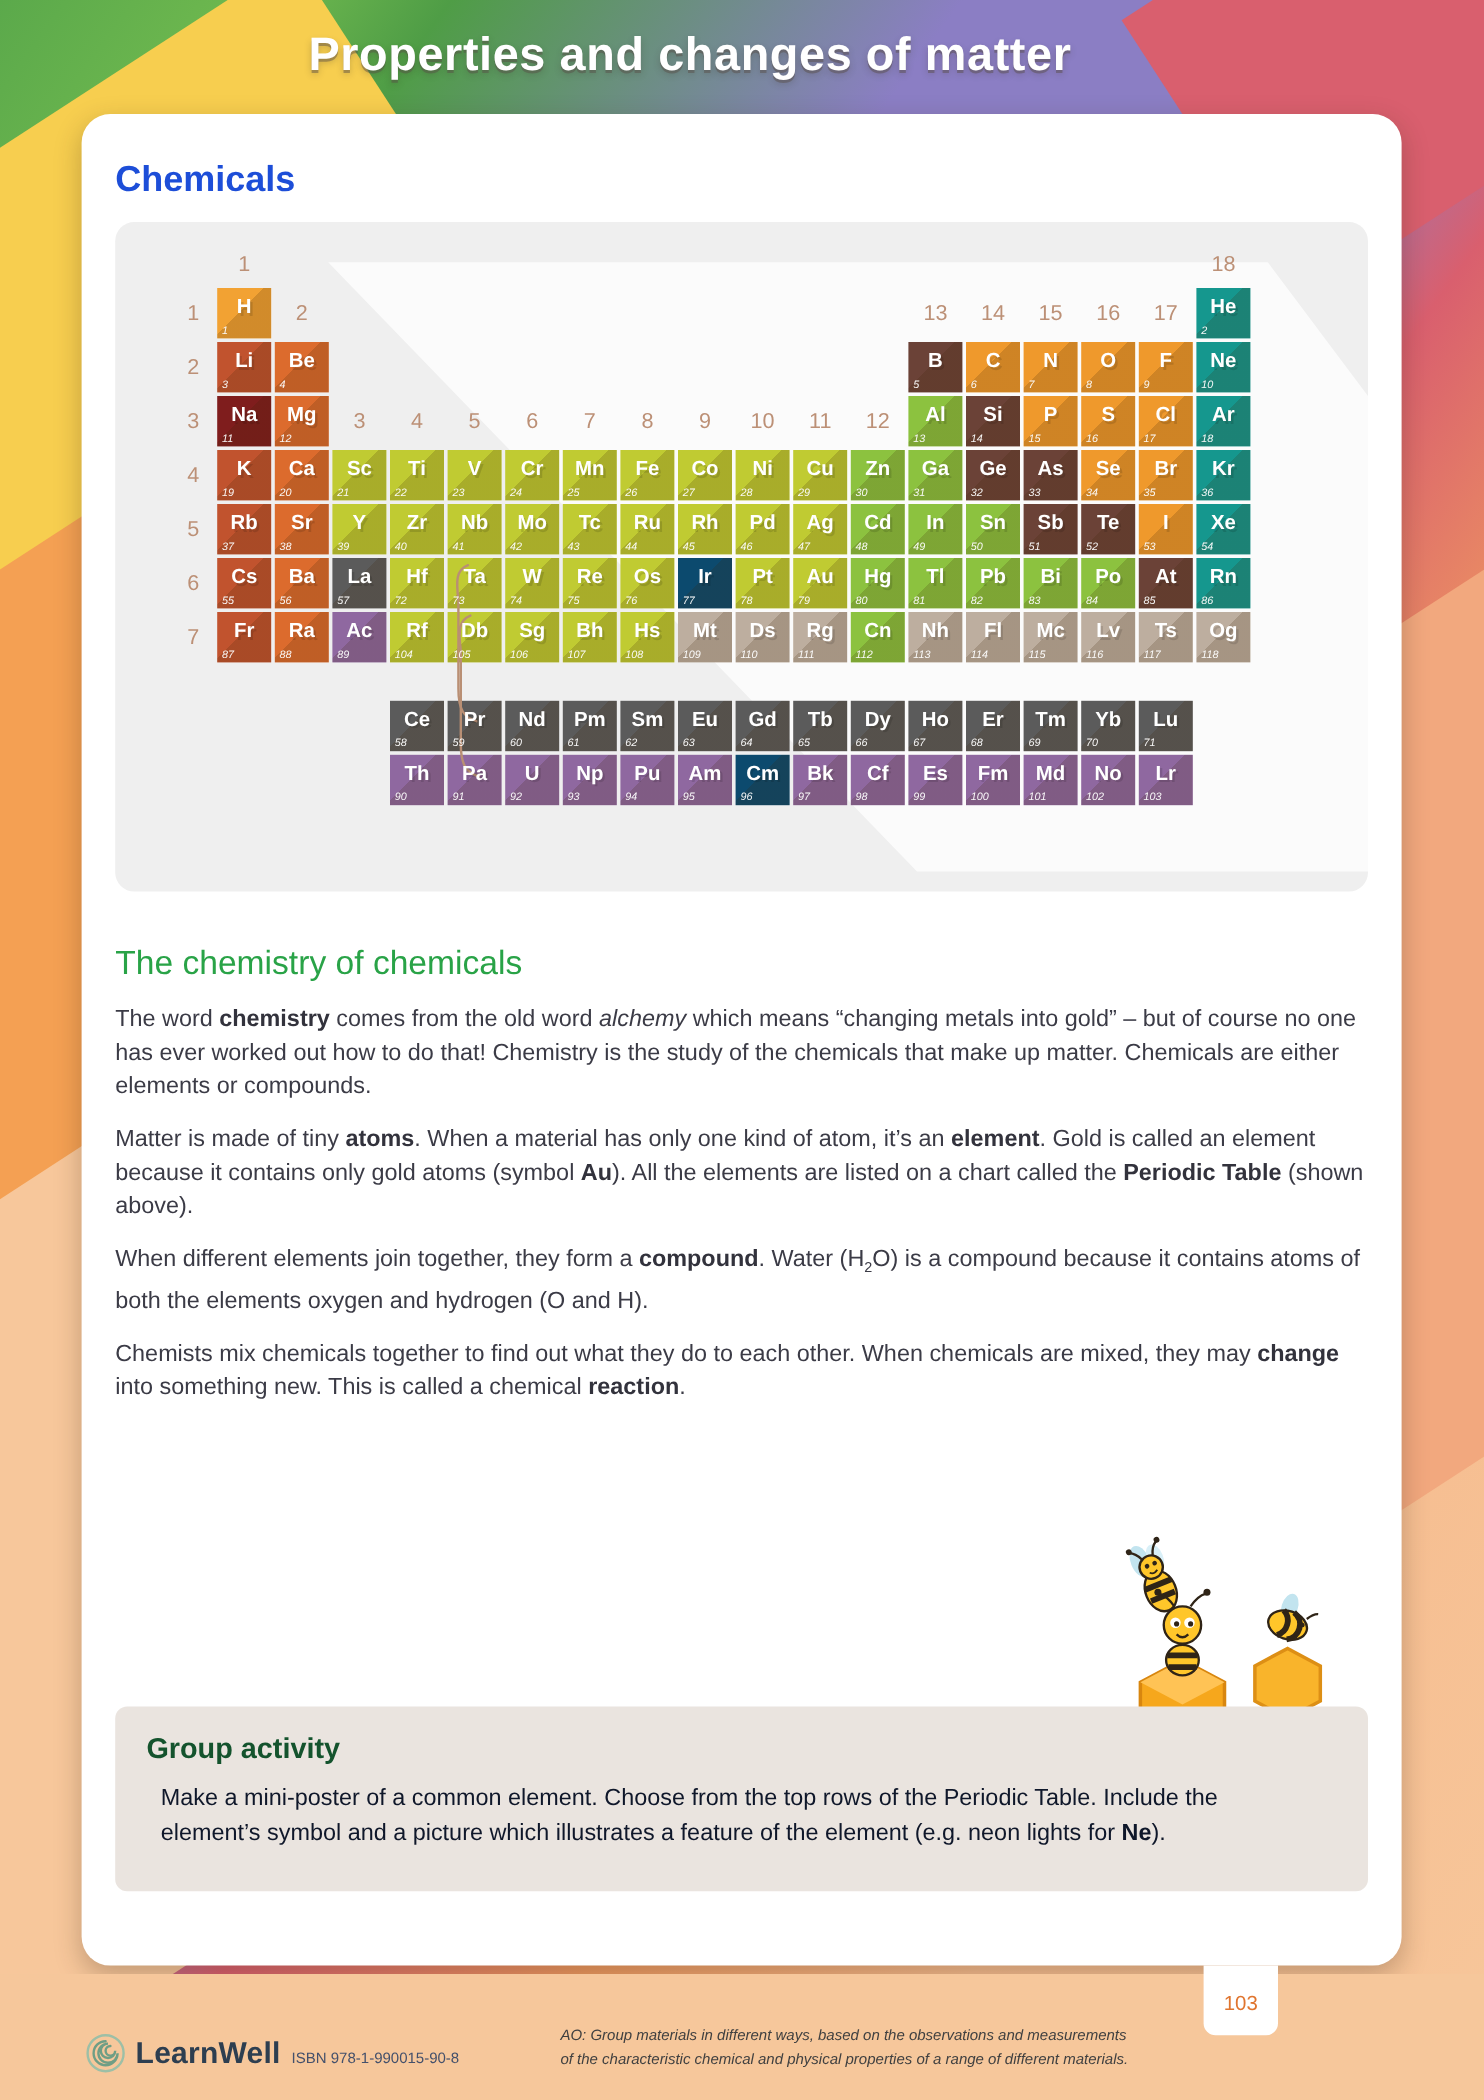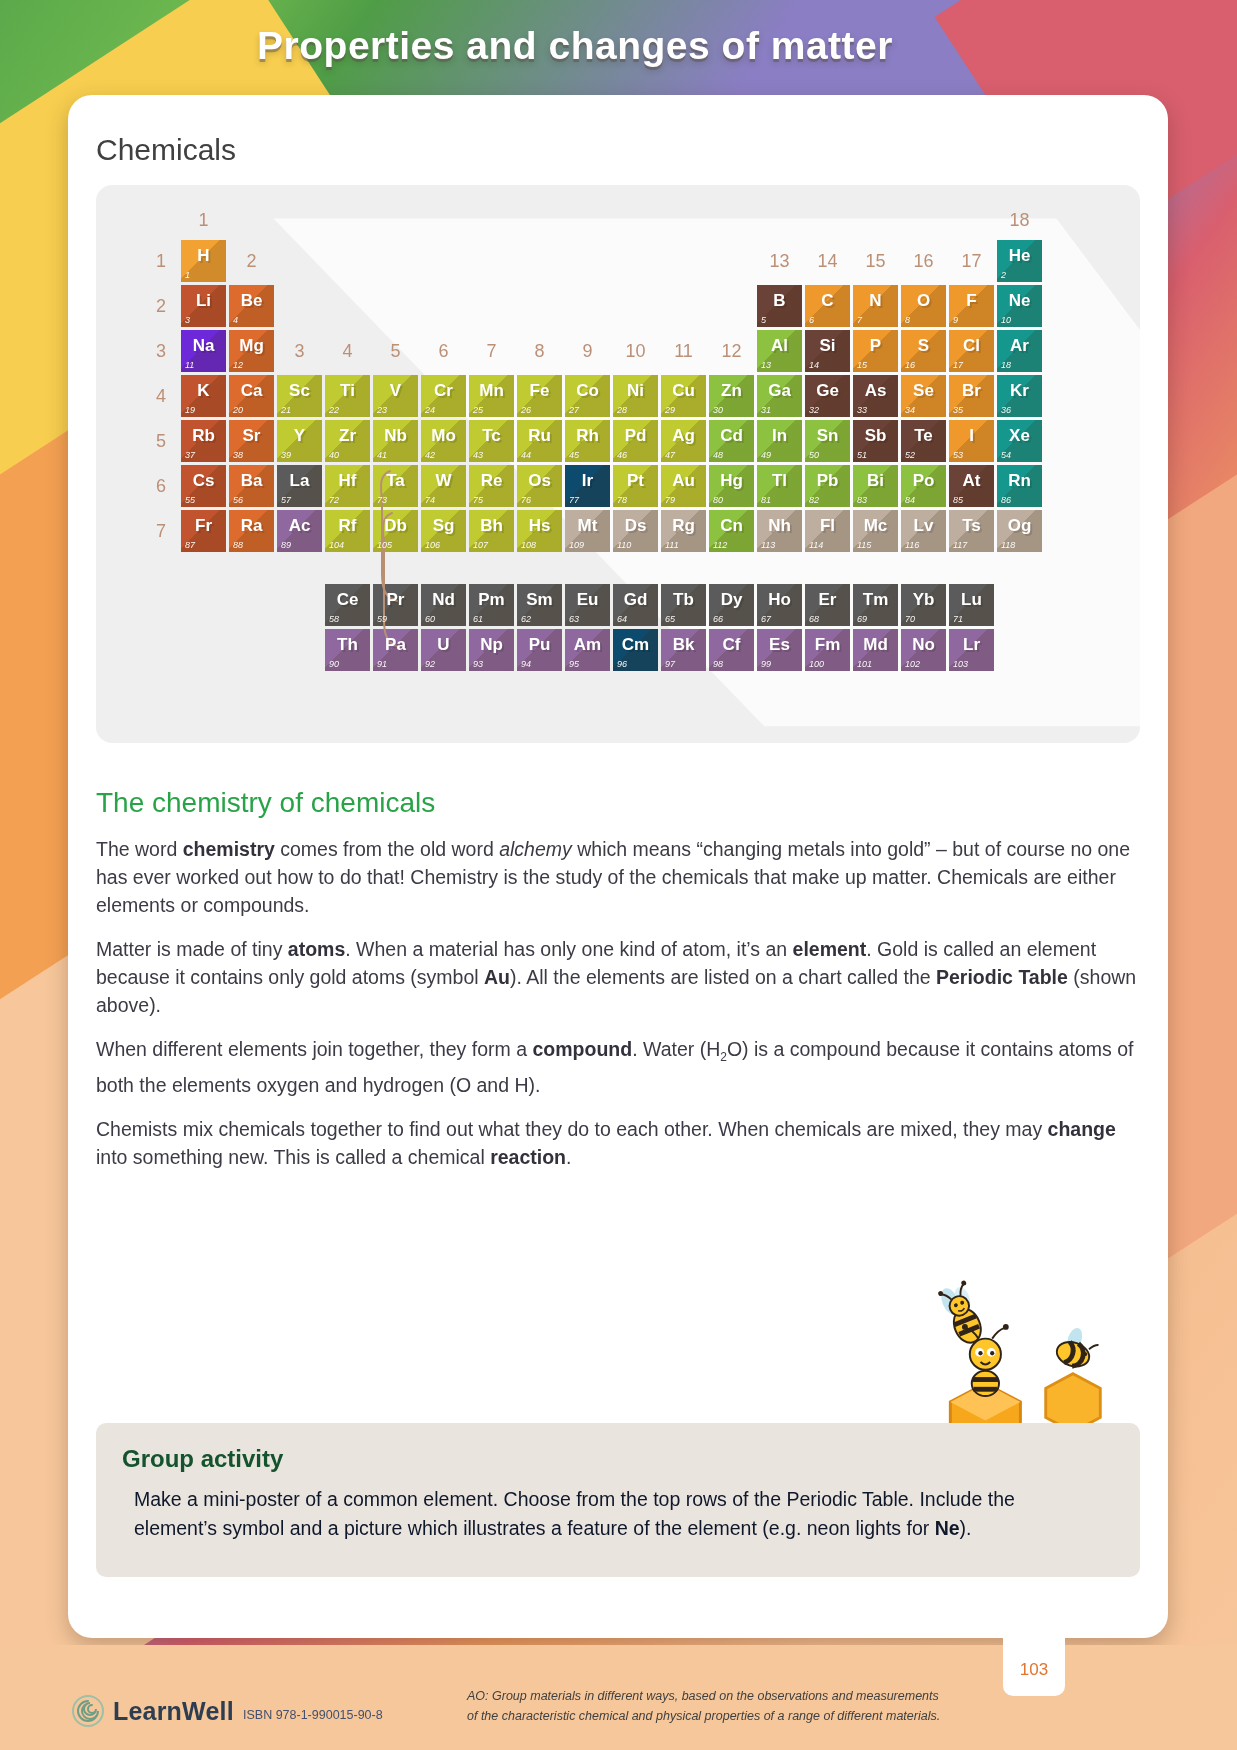--- a/index.html
+++ b/index.html
@@ -16,21 +16,21 @@
   .stripe.red{right:-160px; top:-120px; width:420px; height:280px; background:#d95f6e;}
 
   
   .page-title{position:absolute; top:24px; left:0; width:1150px; text-align:center;
     font-size:39px; font-weight:800; color:#ffffff; letter-spacing:0.5px;
     text-shadow:0 3px 0 rgba(88,78,70,0.45), 0 4px 6px rgba(60,50,40,0.25);}
 
   
   .card{position:absolute; left:68px; top:95px; width:1100px; height:1543px; background:#ffffff;
     border-radius:24px; box-shadow:0 8px 22px rgba(60,40,20,0.28); padding:0 28px; box-sizing:border-box;}
-  .chemicals-heading{margin:38px 0 18px 0; font-size:30px; font-weight:400; color:#404040;}
+  .chemicals-heading{margin:38px 0 18px 0; font-size:30px; font-weight:700; color:#1d4ed8;}
 
   
   .panel{position:relative; background:#efefef; border-radius:16px; padding:18px 0 72px 48px; overflow:hidden;}
   .panel .sheen{position:absolute; inset:0; background:rgba(255,255,255,0.75);
     clip-path:polygon(17% 6%, 92% 6%, 100% 26%, 100% 97%, 64% 97%); pointer-events:none;}
   .ptable{position:relative; display:grid; grid-template-columns:34px repeat(18,45px);
     grid-template-rows:34px repeat(7,42px) 26px 42px 42px; gap:3px; width:898px;}
   .glabel,.plabel{display:flex; align-items:center; justify-content:center;
     color:#bc9076; font-size:18px; font-weight:400;}
   .tile{position:relative; color:#fff; overflow:hidden;}
@@ -143,21 +143,21 @@
           <span class="num">8</span>
         </div>
         <div class="tile" style="grid-area: 3 / 18; background: rgb(239, 153, 44);">
           <span class="sym">F</span>
           <span class="num">9</span>
         </div>
         <div class="tile" style="grid-area: 3 / 19; background: rgb(21, 151, 142);">
           <span class="sym">Ne</span>
           <span class="num">10</span>
         </div>
-        <div class="tile" style="grid-area: 4 / 2; background: #6d28d9;">
+        <div class="tile" style="grid-area: 4 / 2; background: #7f1d1d;">
           <span class="sym">Na</span>
           <span class="num">11</span>
         </div>
         <div class="tile" style="grid-area: 4 / 3; background: rgb(220, 107, 45);">
           <span class="sym">Mg</span>
           <span class="num">12</span>
         </div>
         <div class="tile" style="grid-area: 4 / 14; background: rgb(140, 194, 63);">
           <span class="sym">Al</span>
           <span class="num">13</span>

